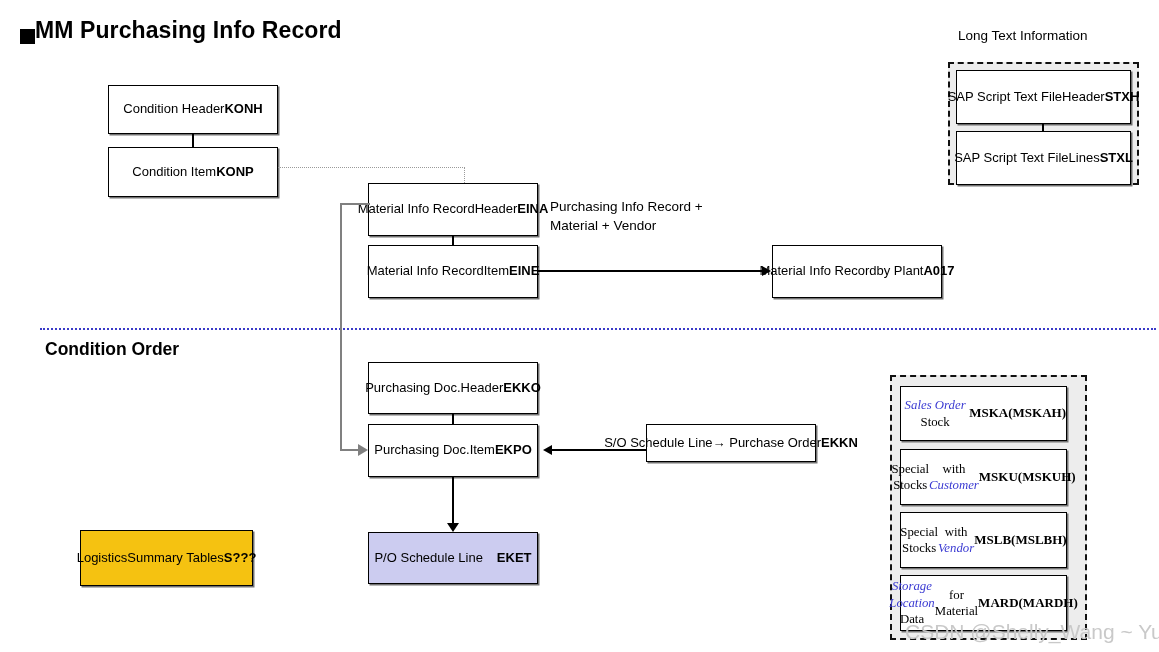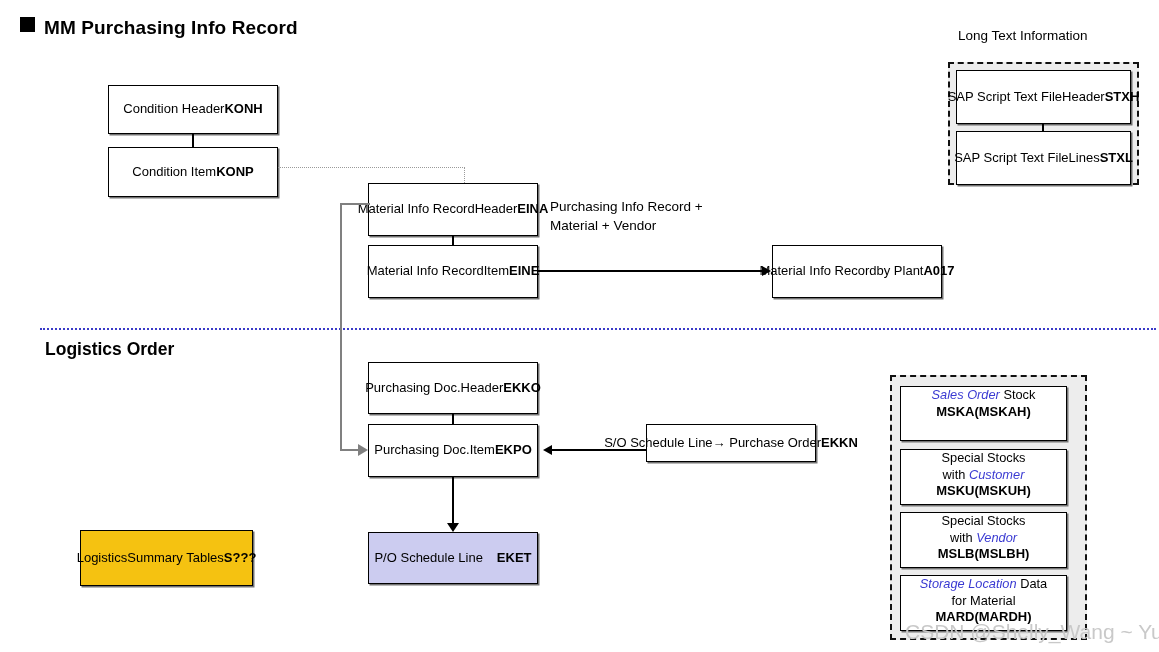--- a/index.html
+++ b/index.html
@@ -10,22 +10,22 @@
     color:#000;
     overflow:hidden;
     position:relative;
   }
   #canvas{position:absolute;left:0;top:0;width:1159px;height:652px;}
   .abs{position:absolute;box-sizing:border-box;}
 
   
   #title{
     left:20px;top:17px;
-    display:flex;align-items:flex-start;gap:9px;
-    font-size:19px;font-weight:bold;letter-spacing:.1px;
+    display:flex;align-items:flex-end;gap:0;
+    font-size:23px;font-weight:bold;letter-spacing:.1px;
   }
   #title .bullet{width:15px;height:15px;background:#000;display:inline-block;}
 
   
   #section-po{
     left:45px;top:339px;
     font-size:17.5px;font-weight:bold;
   }
 
   
@@ -56,24 +56,25 @@
   
   .dashgroup{
     border:2px dashed #111;
     background:#ededed;
   }
   .grouplabel{font-size:13.5px;}
 
   
   .sbox{
     border:1.4px solid #000;background:#fff;
-    display:flex;flex-direction:column;
-    align-items:center;text-align:center;
+    display:flex;flex-direction:row;
+    align-items:center;justify-content:center;text-align:center;
     font-size:12.8px;line-height:16.5px;
     box-shadow:1.5px 1.5px 0 rgba(0,0,0,.5);
+    font-family:Liberation Serif, serif;
   }
   .sbox .code{font-weight:bold;font-size:13px;}
   .em{color:#3a3ad2;font-style:italic;}
 
   
   .note{font-size:13.5px;line-height:19px;}
 
   
   .ln-v{background:#000;width:1.6px;}
   .ln-h{background:#000;height:1.6px;}
@@ -176,21 +177,21 @@
   <div class="abs ln-h" style="left:538px;top:270px;width:226px;"></div>
   <div class="abs arrow-r" style="left:762px;top:265.5px;"></div>
 
   <div class="abs box" style="left:772px;top:245px;width:170px;height:53px;">
     <span class="ln">Material Info Record</span>
     <span class="ln">by Plant</span>
     <span class="ln code">A017</span>
   </div>
 
   <div class="abs" id="divider"></div>
-  <div class="abs" id="section-po">Logistics Order</div>
+  <div class="abs" id="section-po">Condition Order</div>
 
   <div class="abs gray-h" style="left:340px;top:203px;width:30px;"></div>
   <div class="abs gray-v" style="left:340px;top:203px;height:247px;"></div>
   <div class="abs gray-h" style="left:340px;top:449px;width:22px;"></div>
   <div class="abs arrow-r-gray" style="left:358px;top:444px;"></div>
 
   <div class="abs box" style="left:368px;top:362px;width:170px;height:52px;">
     <span class="ln">Purchasing Doc.</span>
     <span class="ln">Header</span>
     <span class="ln code">EKKO</span>

